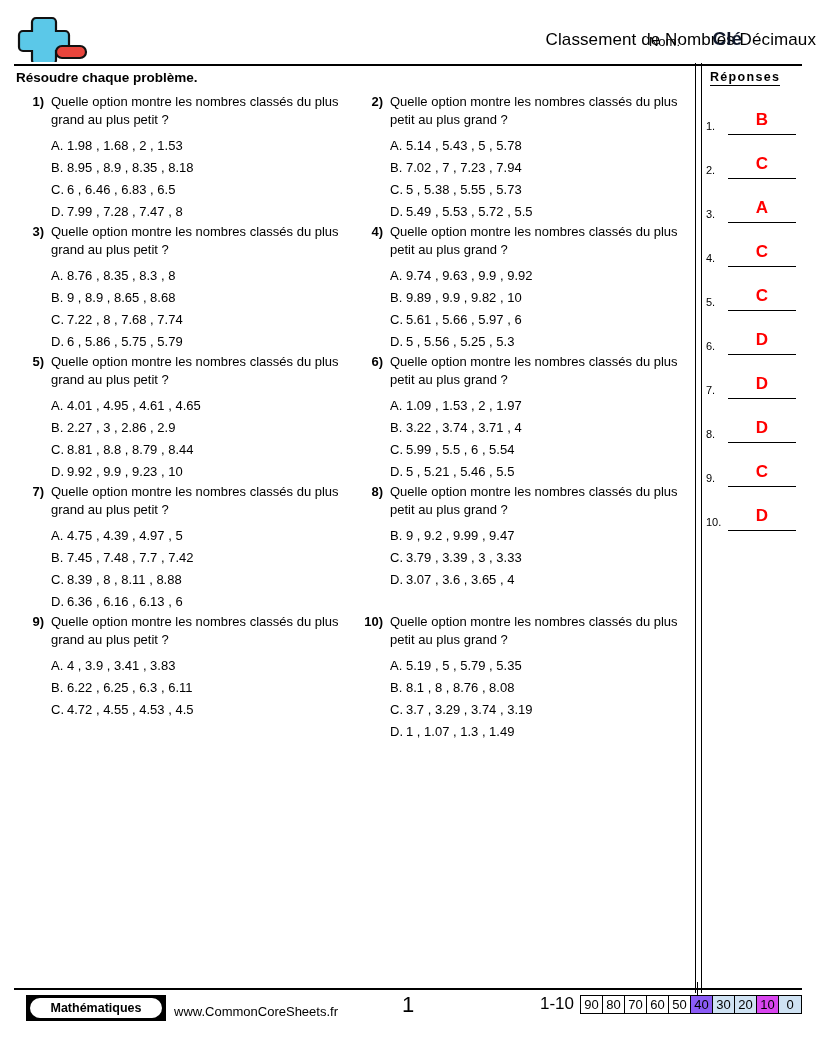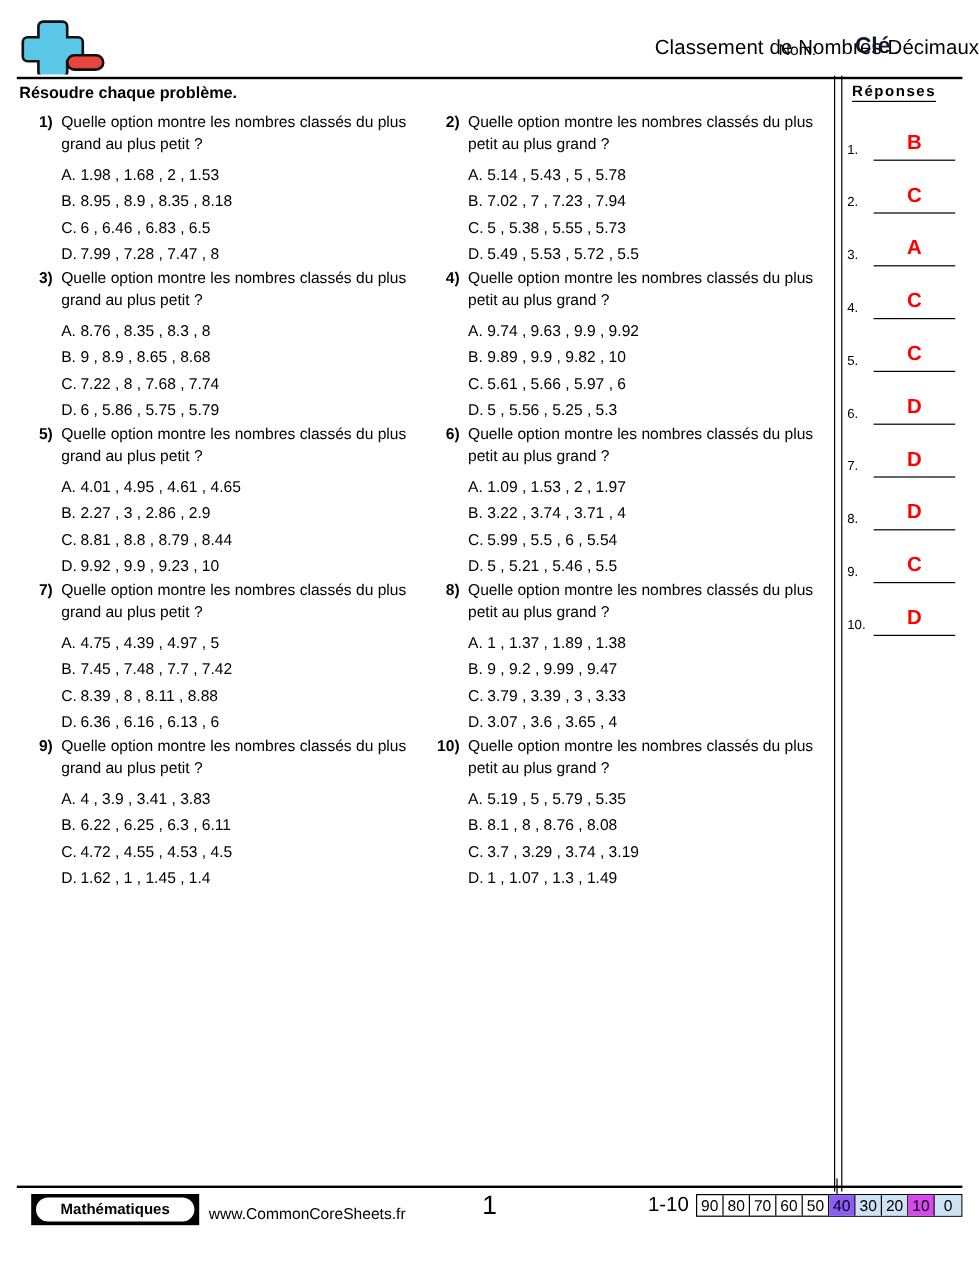--- a/index.html
+++ b/index.html
@@ -401,40 +401,38 @@
                   </div>
                 </div>
               </div>
             </div>
             <div class="cell">
               <div class="q">
                 <div class="qnum">8)</div>
                 <div class="qbody">
                   <div class="qtext">Quelle option montre les nombres classés du plus petit au plus grand ?</div>
                   <div class="choices">
-                    <div class="choice"><span class="letter">A.</span><span>1 ,  1.37 ,  1.89 ,  1.38</span></div>
                     <div class="choice"><span class="letter">B.</span><span>9 ,  9.2 ,  9.99 ,  9.47</span></div>
                     <div class="choice"><span class="letter">C.</span><span>3.79 ,  3.39 ,  3 ,  3.33</span></div>
                     <div class="choice"><span class="letter">D.</span><span>3.07 ,  3.6 ,  3.65 ,  4</span></div>
                   </div>
                 </div>
               </div>
             </div>
           </div>
           <div class="row">
             <div class="cell">
               <div class="q">
                 <div class="qnum">9)</div>
                 <div class="qbody">
                   <div class="qtext">Quelle option montre les nombres classés du plus grand au plus petit ?</div>
                   <div class="choices">
                     <div class="choice"><span class="letter">A.</span><span>4 ,  3.9 ,  3.41 ,  3.83</span></div>
                     <div class="choice"><span class="letter">B.</span><span>6.22 ,  6.25 ,  6.3 ,  6.11</span></div>
                     <div class="choice"><span class="letter">C.</span><span>4.72 ,  4.55 ,  4.53 ,  4.5</span></div>
-                    <div class="choice"><span class="letter">D.</span><span>1.62 ,  1 ,  1.45 ,  1.4</span></div>
                   </div>
                 </div>
               </div>
             </div>
             <div class="cell">
               <div class="q">
                 <div class="qnum">10)</div>
                 <div class="qbody">
                   <div class="qtext">Quelle option montre les nombres classés du plus petit au plus grand ?</div>
                   <div class="choices">

